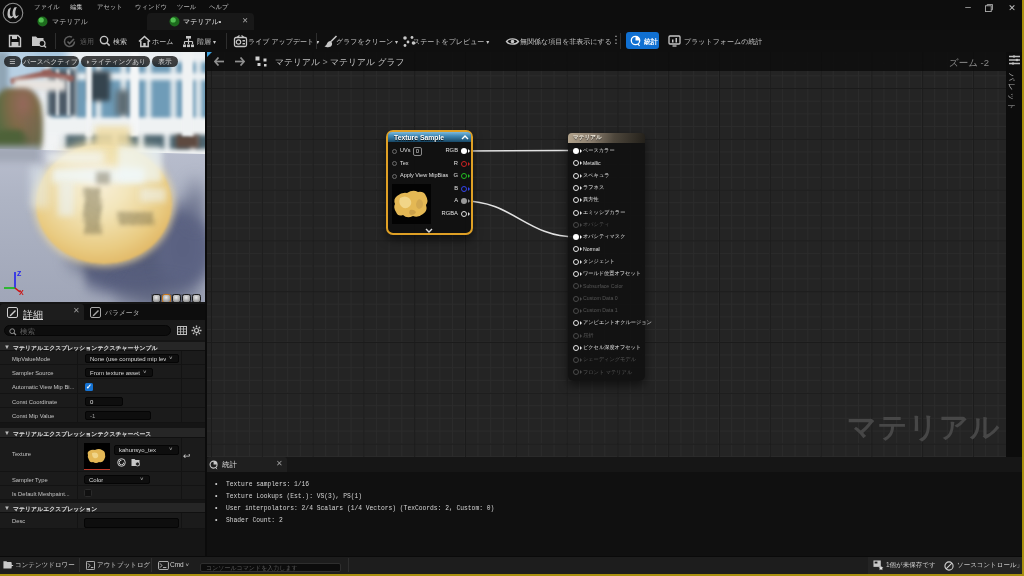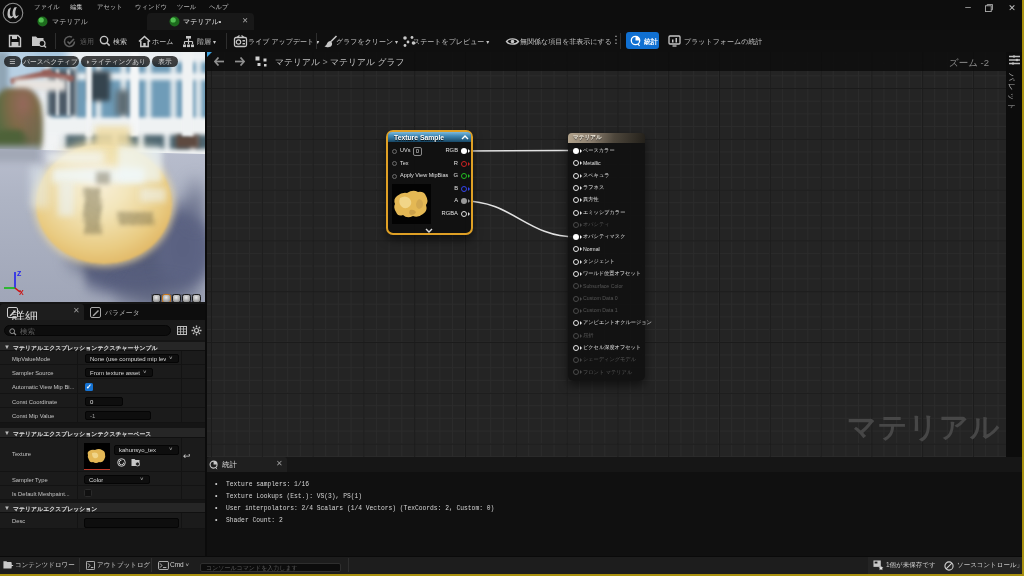--- a/index.html
+++ b/index.html
@@ -177,21 +177,21 @@
 <div style="position:absolute;left:172px;top:293.5px;width:9px;height:9px;border-radius:2.5px;background:radial-gradient(circle at 45% 35%,#e8e8e8,#9a9a9a 70%,#787878);border:1px solid #1a1a1a;box-sizing:border-box;"></div>
 <div style="position:absolute;left:182px;top:293.5px;width:9px;height:9px;border-radius:2.5px;background:radial-gradient(circle at 45% 35%,#e8e8e8,#9a9a9a 70%,#787878);border:1px solid #1a1a1a;box-sizing:border-box;"></div>
 <div style="position:absolute;left:192px;top:293.5px;width:9px;height:9px;border-radius:2.5px;background:radial-gradient(circle at 45% 35%,#e8e8e8,#9a9a9a 70%,#787878);border:1px solid #1a1a1a;box-sizing:border-box;"></div>
 <div style="position:absolute;left:0;top:302px;width:205px;height:254px;background:#151515;"></div>
 <div style="position:absolute;left:0;top:304px;width:205px;height:16px;background:#0d0d0d;"></div>
 <div style="position:absolute;left:0;top:304px;width:84px;height:16px;background:#1d1d1d;border-radius:3px 3px 0 0;"></div>
 <svg class="ab" style="left:7px;top:307px" width="11" height="11" viewBox="0 0 11 11">
     <rect x="0.5" y="0.5" width="10" height="10" rx="1.5" fill="none" stroke="#d0d0d0" stroke-width="1"></rect>
     <path d="M3 8 L8 3 l1 1 L4 9 l-1.5 .5 z" fill="#d0d0d0"></path>
   </svg>
-<div class="tx" style="position:absolute;left:12px;top:307.5px;font-size:13px;color:#e0e0e0;text-decoration:underline;">詳細</div>
+<div class="tx" style="position:absolute;left:23px;top:307.5px;font-size:10px;color:#e0e0e0;text-decoration:underline;">詳細</div>
 <div style="position:absolute;left:73px;top:306px;font-size:8px;color:#999;">✕</div>
 <svg class="ab" style="left:90px;top:307px" width="11" height="11" viewBox="0 0 11 11">
     <rect x="0.5" y="0.5" width="10" height="10" rx="1.5" fill="none" stroke="#a8a8a8" stroke-width="1"></rect>
     <path d="M3 8 L8 3 l1 1 L4 9 l-1.5 .5 z" fill="#a8a8a8"></path>
   </svg>
 <div class="tx" style="position:absolute;left:105px;top:308px;font-size:6.8px;color:#b8b8b8;">パラメータ</div>
 <div style="position:absolute;left:0;top:320px;width:205px;height:20px;background:#1a1a1a;"></div>
 <div style="position:absolute;left:4px;top:325px;width:167px;height:11px;border-radius:6px;background:#0d0d0d;border:1px solid #060606;box-sizing:border-box;"></div>
 <svg class="ab" style="left:9px;top:327.5px" width="8" height="8" viewBox="0 0 8 8">
     <circle cx="3.2" cy="3.2" r="2.4" fill="none" stroke="#909090" stroke-width="1"></circle>

